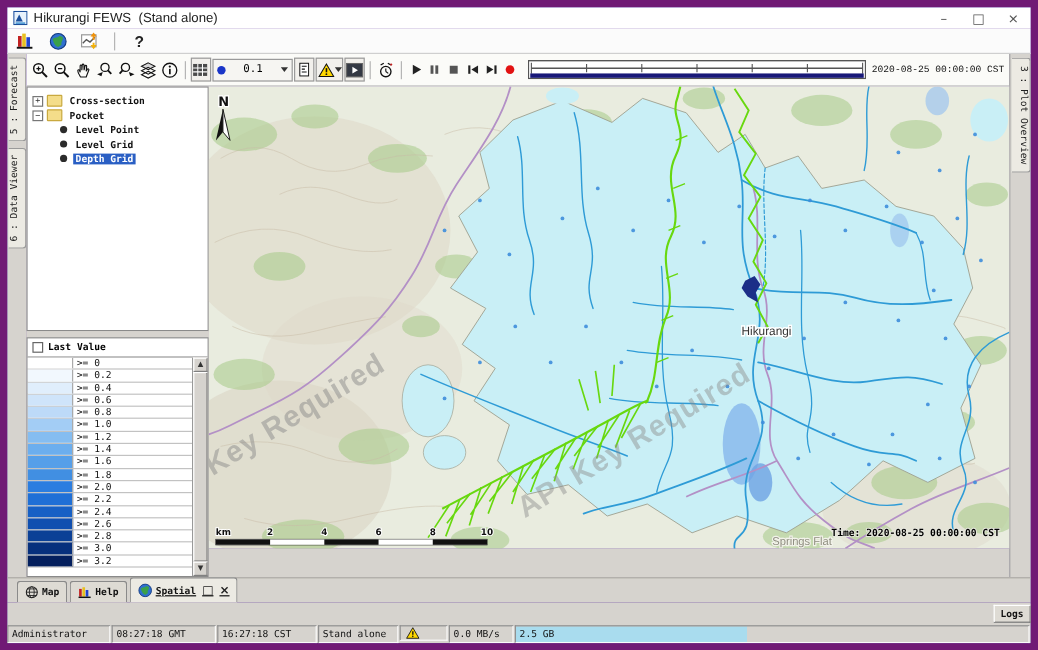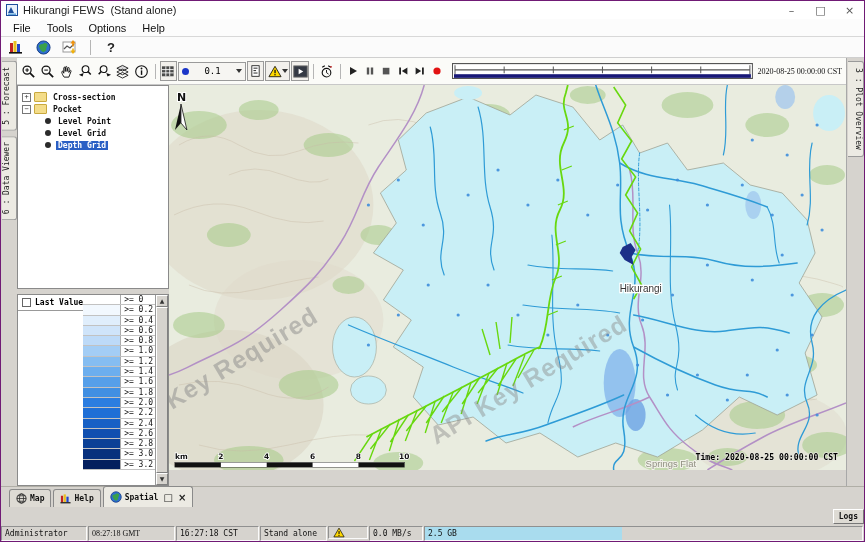--- a/index.html
+++ b/index.html
@@ -1,18 +1,18 @@
 <!DOCTYPE html>
 <html><head>
 <meta charset="utf-8">
 <style>
   * { box-sizing: border-box; margin: 0; padding: 0; }
   html,body { width:865px; height:542px; }
   body { font-family:"Liberation Sans", sans-serif; font-size:11px; background:#d6d3ce; }
-  .window { width:865px; height:542px; border:1px solid #701a75; display:flex; flex-direction:column; background:#4c1d95; overflow:hidden; }
+  .window { width:865px; height:542px; border:6px solid #701a75; display:flex; flex-direction:column; background:#4c1d95; overflow:hidden; }
 
   
   .titlebar { height:18px; background:#ffffff; display:flex; align-items:center; padding-left:5px; flex:0 0 auto; }
   .titlebar .ttl { margin-left:5px; color:#222; white-space:pre; font-size:11px; }
   .wincontrols { margin-left:auto; display:flex; }
   .wbtn { width:29px; height:18px; display:flex; align-items:center; justify-content:center; color:#555; font-size:11px; font-family:"DejaVu Sans", sans-serif; }
 
   
   .menubar { height:18px; background:#fcfcfc; border-bottom:1px solid #d8d8d8; display:flex; align-items:center; padding-left:4px; flex:0 0 auto; }
   .menuitem { padding:1px 8px; color:#111; }
@@ -34,63 +34,63 @@
   
   .maptoolbar { height:27px; background:#fbfbf8; border-bottom:1px solid #c8c8c8; display:flex; align-items:center; padding:0 4px 0 3px; gap:1px; flex:0 0 auto; }
   .tbtn { width:20px; height:20px; display:flex; align-items:center; justify-content:center; background:transparent; border:1px solid transparent; }
   .boxed { border:1px solid #9a9a9a; background:#f2f0ec; }
   .vdrop { height:19px; border:1px solid #9a9a9a; background:#f6f5f2; display:flex; align-items:center; padding:0 3px; gap:15px; }
   .bluedot { width:7px; height:7px; border-radius:50%; background:#1a35c8; }
   .vval { font-family:"DejaVu Sans Mono", monospace; font-size:9px; }
   .caret { width:0; height:0; border-left:3px solid transparent; border-right:3px solid transparent; border-top:4px solid #333; }
   .pbtn { width:18px; height:18px; display:flex; align-items:center; justify-content:center; }
   .timeline { flex:1 1 auto; height:16px; margin:0 4px 0 6px; min-width:60px; }
-  .tl-date { font-family:Liberation Serif, serif; font-size:8px; white-space:nowrap; color:#111; }
+  .tl-date { font-family:Liberation Mono, monospace; font-size:8px; white-space:nowrap; color:#111; }
 
   
   .content { flex:1 1 auto; display:flex; min-height:0; }
   .leftpanel { width:152px; flex:0 0 auto; display:flex; flex-direction:column; background:#d6d3ce; }
   .treepanel { height:204px; background:#fff; border:1px solid #8a8a8a; padding-top:5px; overflow:hidden; font-family:"DejaVu Sans Mono", monospace; font-size:8px; font-weight:bold; color:#111; }
   .trow { height:12px; display:flex; align-items:center; }
   .expand { width:9px; height:9px; border:1px solid #777; background:#fff; font:7px/7px "DejaVu Sans Mono", monospace; text-align:center; margin:0 3px 0 4px; color:#333; }
   .folder { width:13px; height:10px; background:#f4dd8a; border:1px solid #c9a93f; border-radius:1px; margin-right:4px; }
   .leafindent { width:27px; flex:0 0 auto; }
   .bullet { width:6px; height:6px; border-radius:50%; background:#2b2b2b; margin-right:5px; flex:0 0 auto; }
   .tlabel { white-space:nowrap; padding:0 2px; }
   .tlabel.sel { background:#2a5fc4; color:#fff; }
   .splitter { height:5px; background:#d6d3ce; flex:0 0 auto; }
-  .legendpanel { flex:1 1 auto; border:1px solid #8a8a8a; background:#fff; display:flex; flex-direction:row; min-height:0; }
+  .legendpanel { flex:1 1 auto; border:1px solid #8a8a8a; background:#fff; display:flex; flex-direction:column; min-height:0; }
   .lheader { height:16px; border-bottom:1px solid #999; display:flex; align-items:center; gap:4px; padding-left:4px; font-family:"DejaVu Sans Mono", monospace; font-size:8px; font-weight:bold; flex:0 0 auto; }
   .chk { width:9px; height:9px; border:1px solid #666; background:#fff; }
   .ltable { flex:1 1 auto; display:flex; min-height:0; }
   .lrows { flex:1 1 auto; overflow:hidden; }
   .lrow { height:10.3px; display:flex; border-bottom:1px solid #c2c2c2; }
   .sw { width:38px; border-right:1px solid #aaa; flex:0 0 auto; }
   .ll { flex:1; font-family:"DejaVu Sans Mono", monospace; font-size:8px; line-height:10px; padding-left:3px; color:#111; }
   .sb { width:13px; border-left:1px solid #999; display:flex; flex-direction:column; background:#ece9e2; flex:0 0 auto; }
   .sbbtn { height:12px; background:#d6d3ce; border:1px solid; border-color:#fff #808080 #808080 #fff; font:6px/10px "DejaVu Sans", sans-serif; text-align:center; color:#333; }
   .sbthumb { flex:1; background:#d6d3ce; border:1px solid; border-color:#fff #808080 #808080 #fff; }
 
   .mapwrap { flex:1 1 auto; display:flex; flex-direction:column; min-width:0; }
   .mapcanvas { height:385px; position:relative; background:#e9ecdf; flex:0 0 auto; }
   .mapcanvas svg.mainmap { position:absolute; inset:0; width:100%; height:100%; }
   .mapfiller { flex:1; background:#d6d3ce; }
 
   
   .tabbar { height:21px; background:#d6d3ce; border-top:1px solid #b0aea6; display:flex; align-items:flex-end; padding-left:8px; gap:2px; flex:0 0 auto; }
   .btab { height:18px; display:inline-flex; align-items:center; gap:3px; padding:0 6px; border:1px solid #8a8a8a; border-bottom:none; border-radius:3px 3px 0 0; background:#dedbd4; font-family:"DejaVu Sans Mono", monospace; font-size:8px; font-weight:bold; color:#111; }
-  .btab.active { height:21px; background:#eceae3; }
+  .btab.active { height:21px; background:#eceae3;text-decoration:underline; }
   .tabctl { font-size:10px; font-weight:bold; color:#222; margin-left:2px; font-family:"DejaVu Sans", sans-serif; }
   .logsrow { height:18px; background:#d6d3ce; display:flex; align-items:center; padding-left:22px; flex:0 0 auto;justify-content:flex-end; }
   .logsbtn { height:15px; padding:0 5px; background:#dedbd4; border:1px solid; border-color:#fff #777 #777 #fff; font-family:"DejaVu Sans Mono", monospace; font-size:8px; font-weight:bold; color:#111; display:flex; align-items:center; }
 
   
   .statusbar { height:16px; background:#d6d3ce; display:flex; align-items:flex-start; padding-top:1px; flex:0 0 auto; }
   .scell { border:1px solid; border-color:#909090 #fafafa #fafafa #909090; margin-right:1px; font-family:"DejaVu Sans Mono", monospace; font-size:8px; line-height:13px; padding-left:3px; white-space:nowrap; overflow:hidden; color:#111; }
-  .c0{width:86px;} .c1{width:276px;} .c2{width:87px;font-family:Liberation Serif, serif;} .c3{width:83px;} .c4{width:67px;} .c5{width:128px;}
+  .c0{width:86px;} .c1{width:276px;} .c2{width:87px;} .c3{width:83px;} .c4{width:67px;} .c5{width:128px;}
   .c6{width:40px; display:flex; align-items:center; justify-content:flex-start; padding-left:4px;}
   .c7{width:54px;} .c8{flex:1; background:linear-gradient(to right,#a9dcee 0 45%,#d6d3ce 45%);}
 </style>
 </head>
 <body>
 
 <div class="window">
 
   <div class="titlebar">
     <svg width="12" height="12" viewBox="0 0 12 12">
@@ -99,26 +99,20 @@
         <path d="M2,10.2 h8" stroke="#59a0d8" stroke-width="1.4"></path>
       </svg>
     <span class="ttl">Hikurangi FEWS  (Stand alone)</span>
     <div class="wincontrols">
       <span class="wbtn">–</span>
       <span class="wbtn">□</span>
       <span class="wbtn">×</span>
     </div>
   </div>
 
-  <div class="menubar">
-    <span class="menuitem">File</span>
-    <span class="menuitem">Tools</span>
-    <span class="menuitem">Options</span>
-    <span class="menuitem">Help</span>
-  </div>
 
   <div class="toolbar1">
     <span class="t1btn">
         <svg width="16" height="16" viewBox="0 0 16 16">
           <rect x="2" y="4" width="3" height="9" fill="#c22222"></rect>
           <rect x="5.5" y="2" width="3" height="11" fill="#e8c020"></rect>
           <rect x="9" y="5" width="3" height="8" fill="#2244cc"></rect>
           <rect x="1" y="13" width="13" height="1.6" fill="#111"></rect>
         </svg>
       </span>

